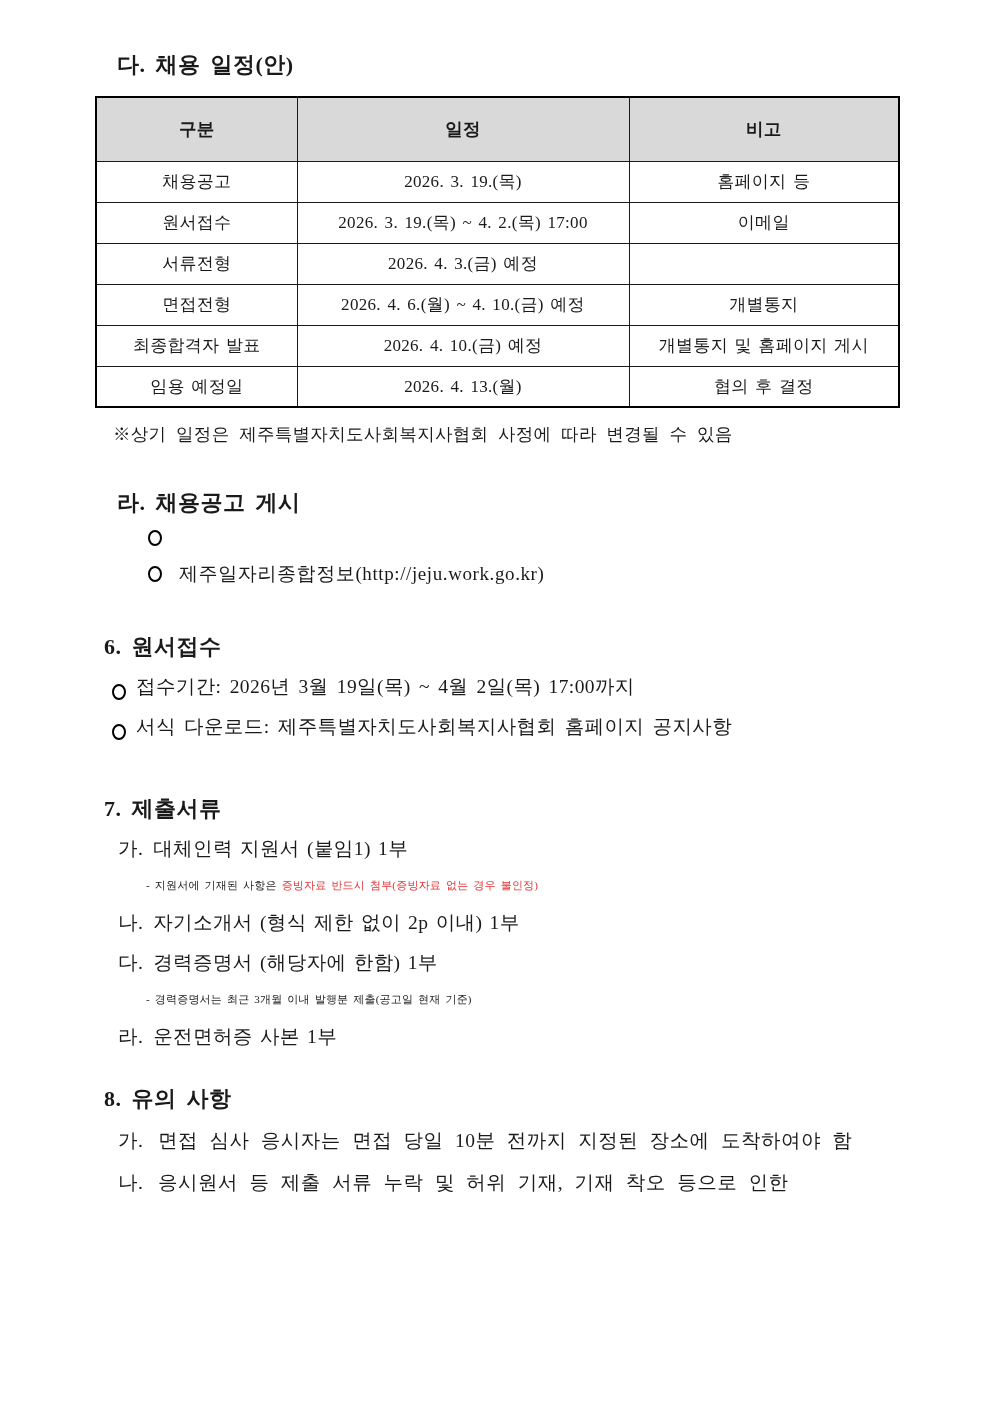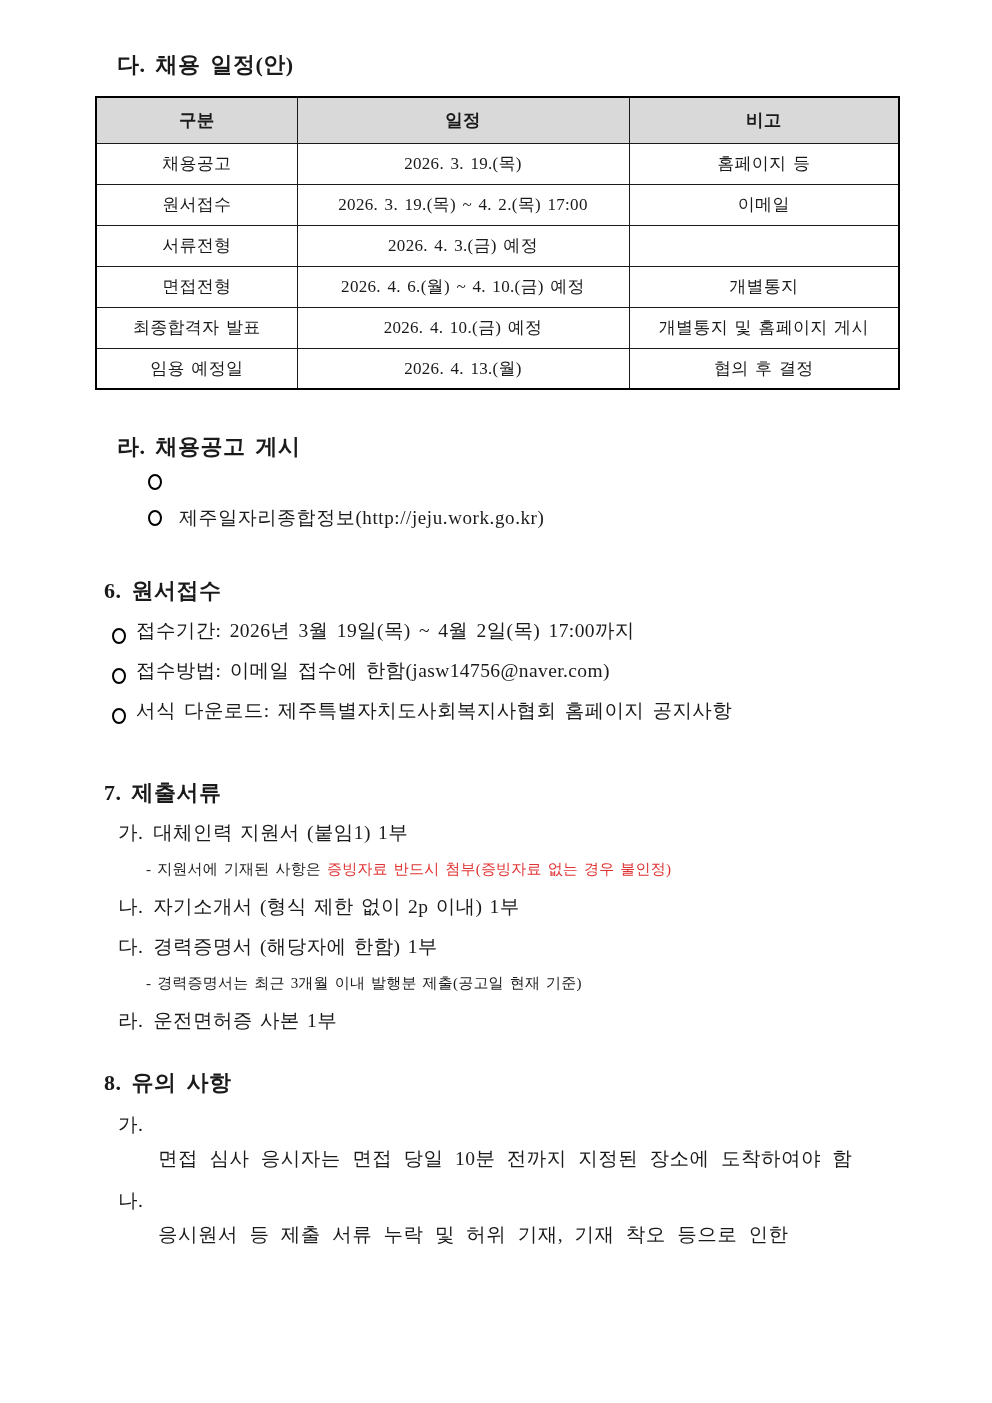--- a/index.html
+++ b/index.html
@@ -38,21 +38,21 @@
     text-align: center;
     vertical-align: middle;
     letter-spacing: 0.3px;
     word-spacing: 2px;
     overflow: hidden;
     white-space: nowrap;
   }
   table.schedule th {
     background: #d9d9d9;
     font-weight: bold;
-    height: 46px;
+    height: 64px;
     font-size: 17.5px;
   }
   table.schedule td { height: 41px; }
   .col-cat { width: 201px; }
   .col-sched { width: 332px; }
   .col-note { width: 270px; }
 
   .table-note {
     margin: 14px 0 0 113px;
     font-size: 17.5px;
@@ -100,39 +100,39 @@
   .s7-item {
     margin: 14px 0 0 118px;
     font-size: 19.5px;
     line-height: 26px;
     word-spacing: 2px;
     letter-spacing: 0.4px;
   }
   .s7-item .label { margin-right: 10px; }
   .s7-sub {
     margin: 12px 0 0 146px;
-    font-size: 15px;
+    font-size: 11px;
     line-height: 22px;
     word-spacing: 2px;
     letter-spacing: 0.2px;
   }
   .red-text { color: #e03232; }
 
   
   .title-8 { margin-top: 36px; }
   .s8-item {
     margin: 16px 0 0 118px;
     font-size: 19.5px;
     line-height: 26px;
     word-spacing: 6px;
     letter-spacing: 0.5px;
     display: flex;
   }
   .s8-item .label { flex: 0 0 40px; }
-  .s8-body { flex: 1 1 auto; margin-top: 34px; }
+  .s8-body { flex: 1 1 auto; }
   .s8-line + .s8-line { margin-top: 14px; }
 </style>
 </head>
 <body>
 
 <div class="page">
 
   <div class="sec-title title-c">다. 채용 일정(안)</div>
 
   <table class="schedule">
@@ -175,40 +175,37 @@
         <td>개별통지 및 홈페이지 게시</td>
       </tr>
       <tr>
         <td>임용 예정일</td>
         <td>2026. 4. 13.(월)</td>
         <td>협의 후 결정</td>
       </tr>
     </tbody>
   </table>
 
+  <div class="table-note">※상기 일정은 제주특별자치도사회복지사협회 사정에 따라 변경될 수 있음</div>
 
   <div class="sec-title title-d">라. 채용공고 게시</div>
 
   <div class="d-item">
     <span class="circle-bullet"></span>
   </div>
   <div class="d-item">
     <span class="circle-bullet"></span>
     <span>제주일자리종합정보(http://jeju.work.go.kr)</span>
   </div>
 
   <div class="sec-title title-6">6. 원서접수</div>
 
   <div class="s6-item">
     <span class="circle-bullet"></span>
     <span>접수기간: 2026년 3월 19일(목) ~ 4월 2일(목) 17:00까지</span>
-  </div>
-  <div class="s6-item">
-    <span class="circle-bullet"></span>
-    <span>접수방법: 이메일 접수에 한함(jasw14756@naver.com)</span>
   </div>
   <div class="s6-item">
     <span class="circle-bullet"></span>
     <span>서식 다운로드: 제주특별자치도사회복지사협회 홈페이지 공지사항</span>
   </div>
 
   <div class="sec-title title-7">7. 제출서류</div>
 
   <div class="s7-item">
     <span class="label">가.</span><span>대체인력 지원서 (붙임1) 1부</span>

